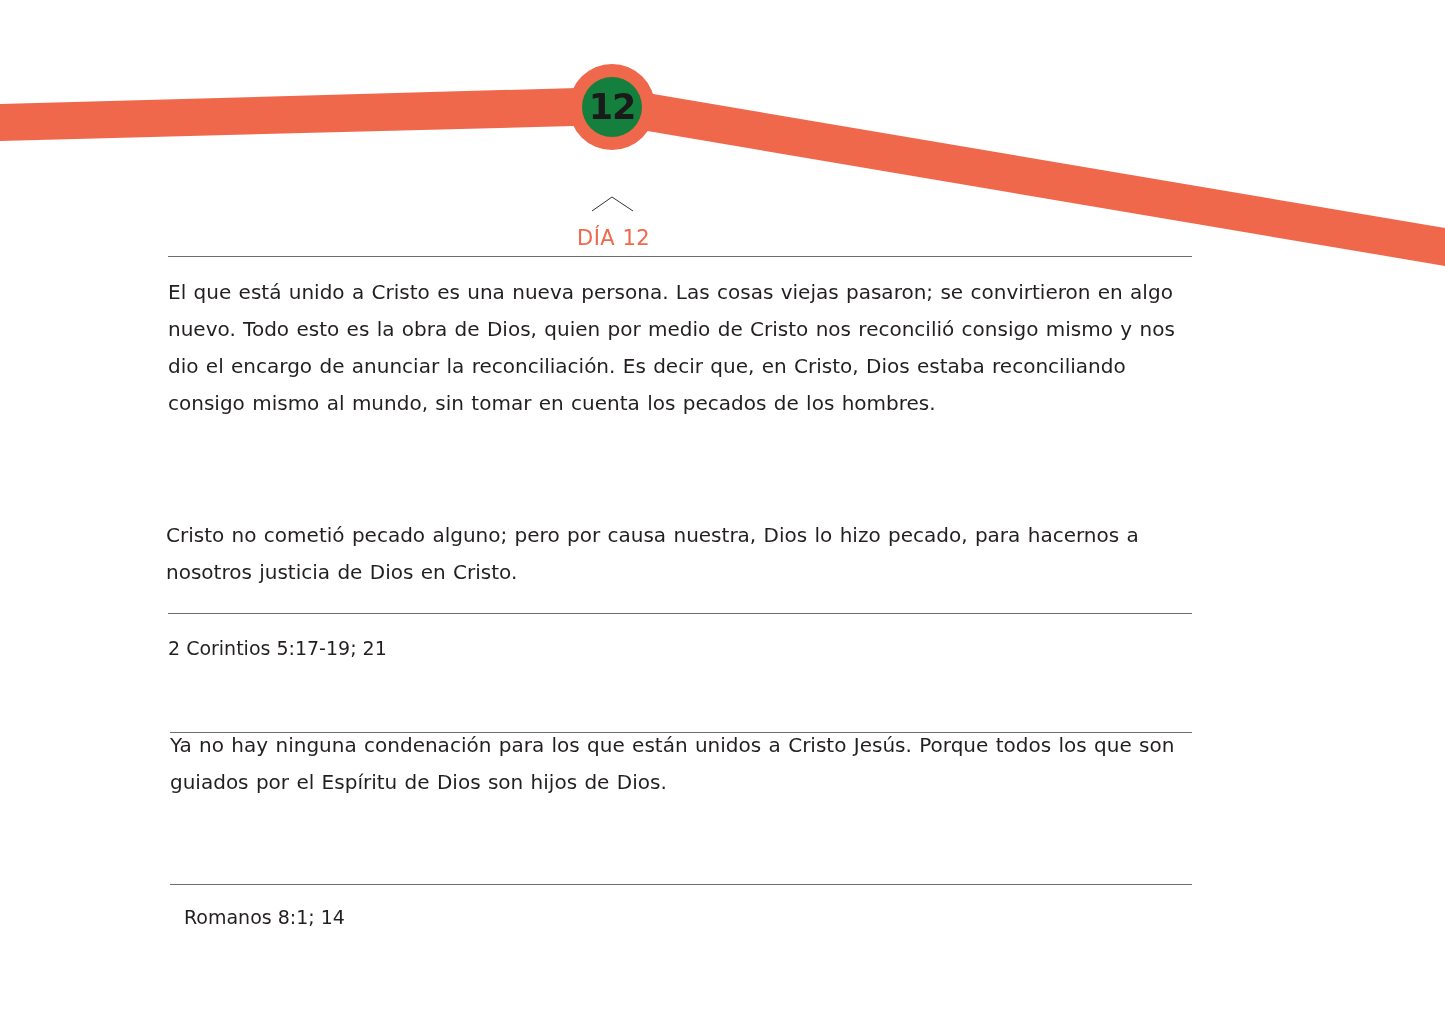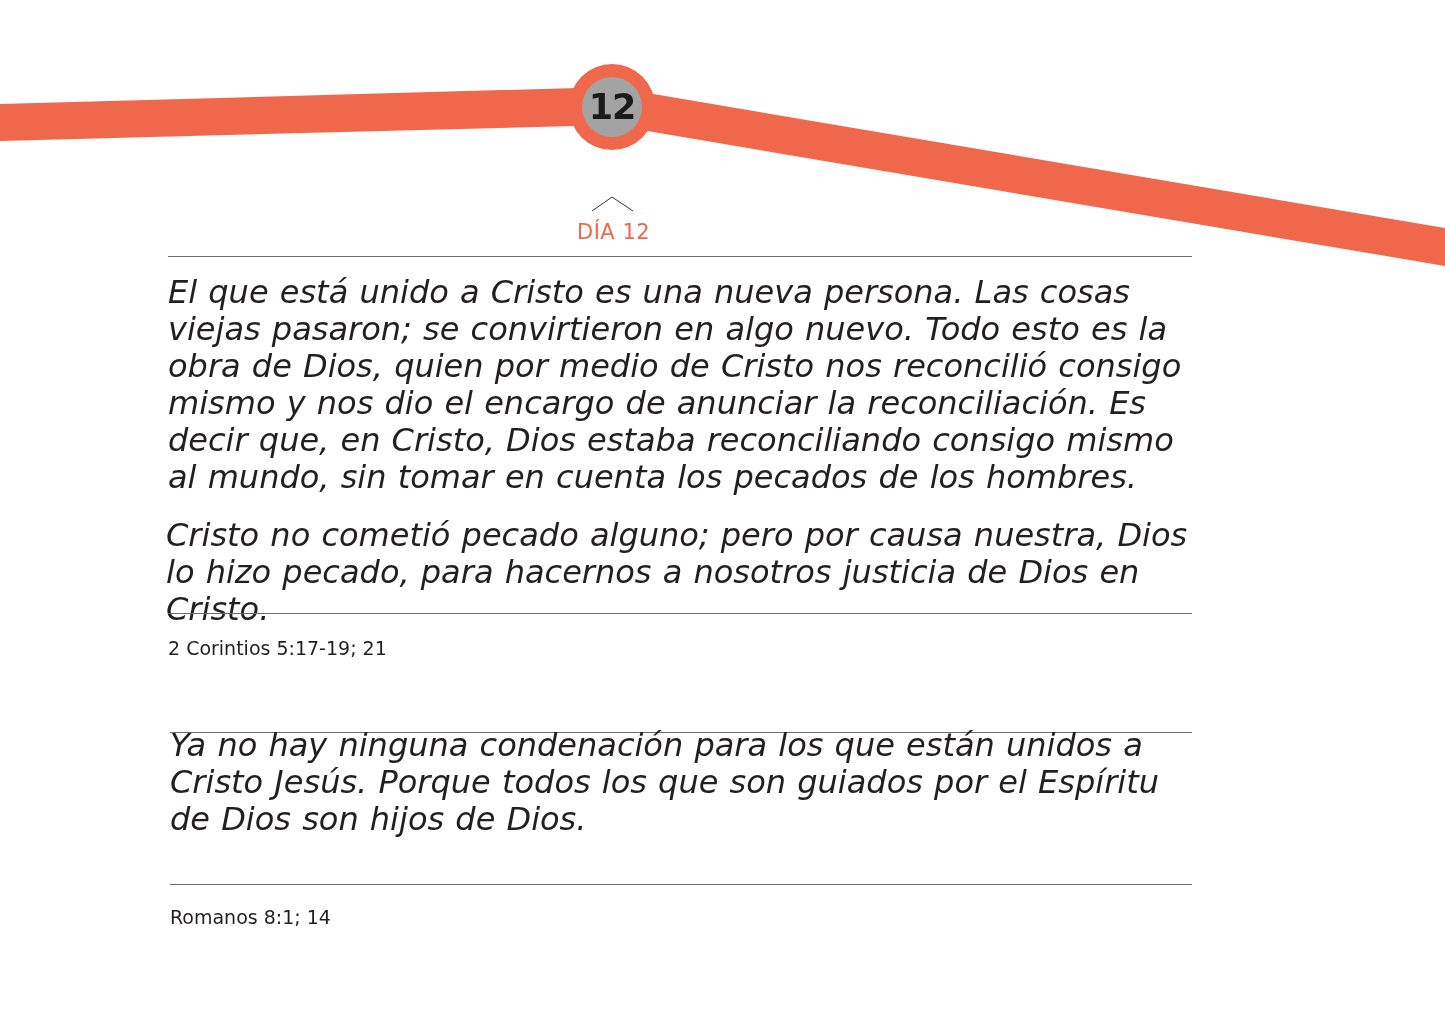--- a/index.html
+++ b/index.html
@@ -1,24 +1,24 @@
 <!DOCTYPE html>
 <html><head>
 <meta charset="utf-8">
 <style>
   html,body{margin:0;padding:0;background:#ffffff;}
   body{width:1445px;height:1025px;position:relative;overflow:hidden;font-family:"DejaVu Sans","Liberation Sans",sans-serif;color:#231f20;}
   .band{position:absolute;left:0;top:0;}
   .badge{position:absolute;left:569px;top:64px;width:86px;height:86px;border-radius:50%;background:#f0684b;}
-  .badge-inner{position:absolute;left:13px;top:13px;width:60px;height:60px;border-radius:50%;background:#a3a3a3;display:flex;align-items:center;justify-content:center;}
+  .badge-inner{position:absolute;left:13px;top:13px;width:60px;height:60px;border-radius:50%;background:#15803d;display:flex;align-items:center;justify-content:center;}
   .badge-num{font-family:"DejaVu Sans","Liberation Sans",sans-serif;font-weight:bold;font-size:35px;color:#1a1a1a;letter-spacing:-1px;}
   .caret{position:absolute;left:591px;top:193px;}
-  .day-label{position:absolute;left:577px;top:220px;font-size:21px;color:#f0684b;letter-spacing:0.5px;}
+  .day-label{position:absolute;left:577px;top:226px;font-size:21px;color:#f0684b;letter-spacing:0.5px;}
   .rule{position:absolute;height:1px;background:#6d6d6d;}
-  .para{position:absolute;font-size:32px;line-height:37px;color:#231f20;word-spacing:1px;font-style:italic;}
+  .para{position:absolute;font-size:20px;line-height:37px;color:#231f20;word-spacing:1px;}
   .ref{position:absolute;font-size:19px;color:#231f20;}
 </style>
 </head>
 <body>
 
 <svg class="band" width="1445" height="1025" viewBox="0 0 1445 1025">
   <polygon points="0,104 612,87 612,125 0,141" fill="#f0684b"></polygon>
   <polygon points="612,87 1445,228 1445,266 612,125" fill="#f0684b"></polygon>
 </svg>
 
@@ -43,13 +43,13 @@
 <div class="rule" style="left:168px;top:613px;width:1024px;"></div>
 
 <div class="ref" style="left:168px;top:637px;">2 Corintios 5:17-19; 21</div>
 
 <div class="rule" style="left:170px;top:732px;width:1022px;"></div>
 
 <div class="para" style="left:170px;top:727px;width:1010px;">Ya no hay ninguna condenación para los que están unidos a Cristo Jesús. Porque todos los que son guiados por el Espíritu de Dios son hijos de Dios.</div>
 
 <div class="rule" style="left:170px;top:884px;width:1022px;"></div>
 
-<div class="ref" style="left:170px;top:906px;">Romanos 8:1; 14</div>
+<div class="ref" style="left:184px;top:906px;">Romanos 8:1; 14</div>
 
 </body></html>

